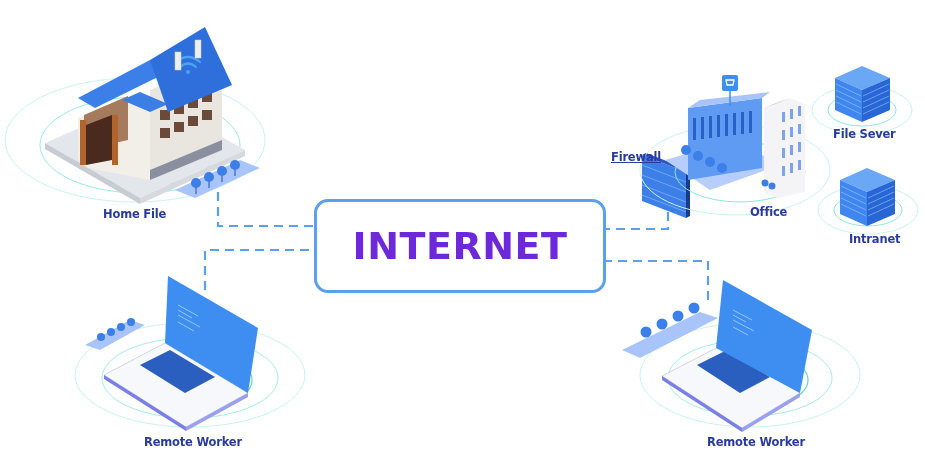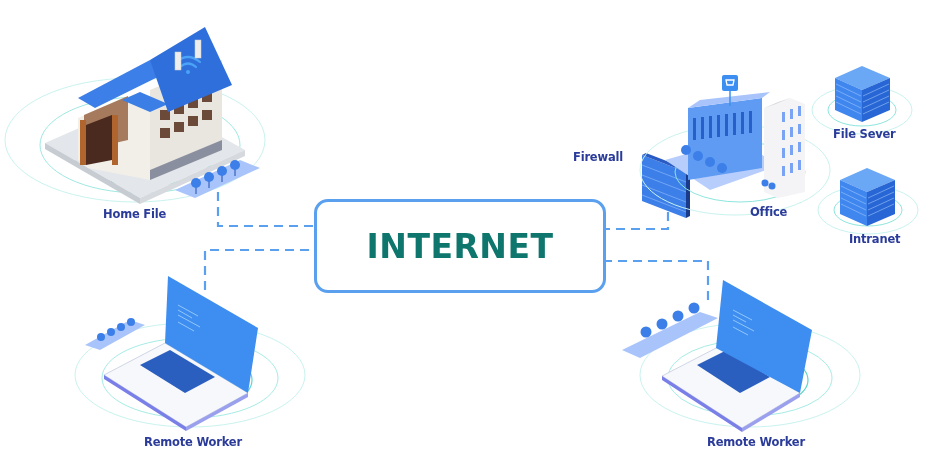--- a/index.html
+++ b/index.html
@@ -4,22 +4,22 @@
 <style>
   html, body { margin: 0; padding: 0; background: #ffffff; }
   body { width: 925px; height: 474px; position: relative; overflow: hidden;
          font-family: "Liberation Sans", sans-serif; }
   #stage { position: absolute; left: 0; top: 0; width: 925px; height: 474px; }
   .label { position: absolute; font-family: "DejaVu Sans", sans-serif; font-weight: bold;
            font-size: 11.5px; color: #2a3b9a; white-space: nowrap; letter-spacing: -0.2px; }
   .internet-box { position: absolute; left: 314px; top: 199px; width: 292px; height: 94px;
                   border: 3px solid #5aa0ee; border-radius: 14px; box-sizing: border-box;
                   display: flex; align-items: center; justify-content: center; background: #fff; }
-  .internet-text { font-family: "DejaVu Sans", sans-serif; font-weight: bold; font-size: 33px;
-                   color: #0f766e; letter-spacing: 0.5px; }
+  .internet-text { font-family: "DejaVu Sans", sans-serif; font-weight: bold; font-size: 38px;
+                   color: #6d28d9; letter-spacing: 0.5px; }
 </style>
 </head>
 <body>
 
 <div id="stage">
 <svg width="925" height="474" viewBox="0 0 925 474" xmlns="http://www.w3.org/2000/svg">
 
   <g fill="none" stroke="#5aa0ee" stroke-width="2.2" stroke-dasharray="9 6">
     <polyline points="218,192 218,226 314,226"></polyline>
     <polyline points="205,290 205,250 314,250"></polyline>
@@ -219,18 +219,18 @@
     </g>
   </g>
 </svg>
 </div>
 
 <div class="internet-box">
   <span class="internet-text">INTERNET</span>
 </div>
 
 <span class="label" style="left:103px;top:207px;">Home File</span>
-<span class="label" style="left:573px;top:150px;">Firewall</span>
+<span class="label" style="left:611px;top:150px;text-decoration:underline;">Firewall</span>
 <span class="label" style="left:750px;top:205px;">Office</span>
 <span class="label" style="left:833px;top:127px;">File Sever</span>
 <span class="label" style="left:849px;top:232px;">Intranet</span>
 <span class="label" style="left:144px;top:435px;">Remote Worker</span>
 <span class="label" style="left:707px;top:435px;">Remote Worker</span>
 
 </body></html>

